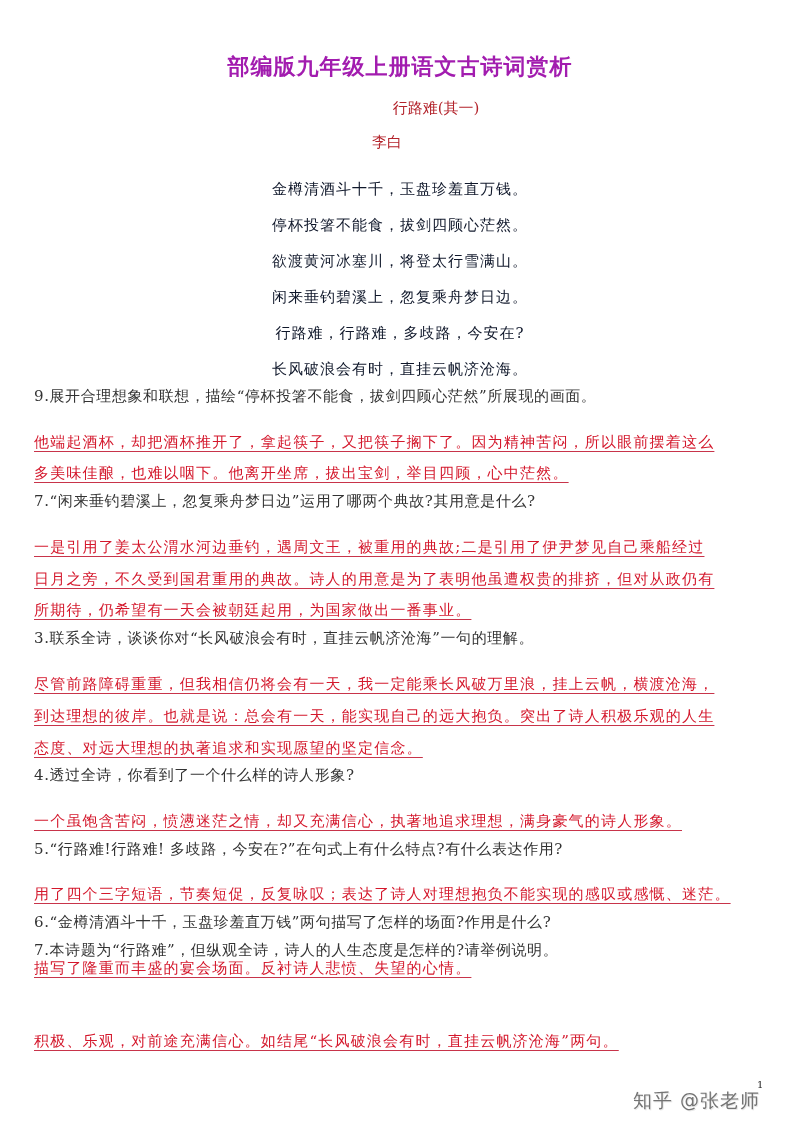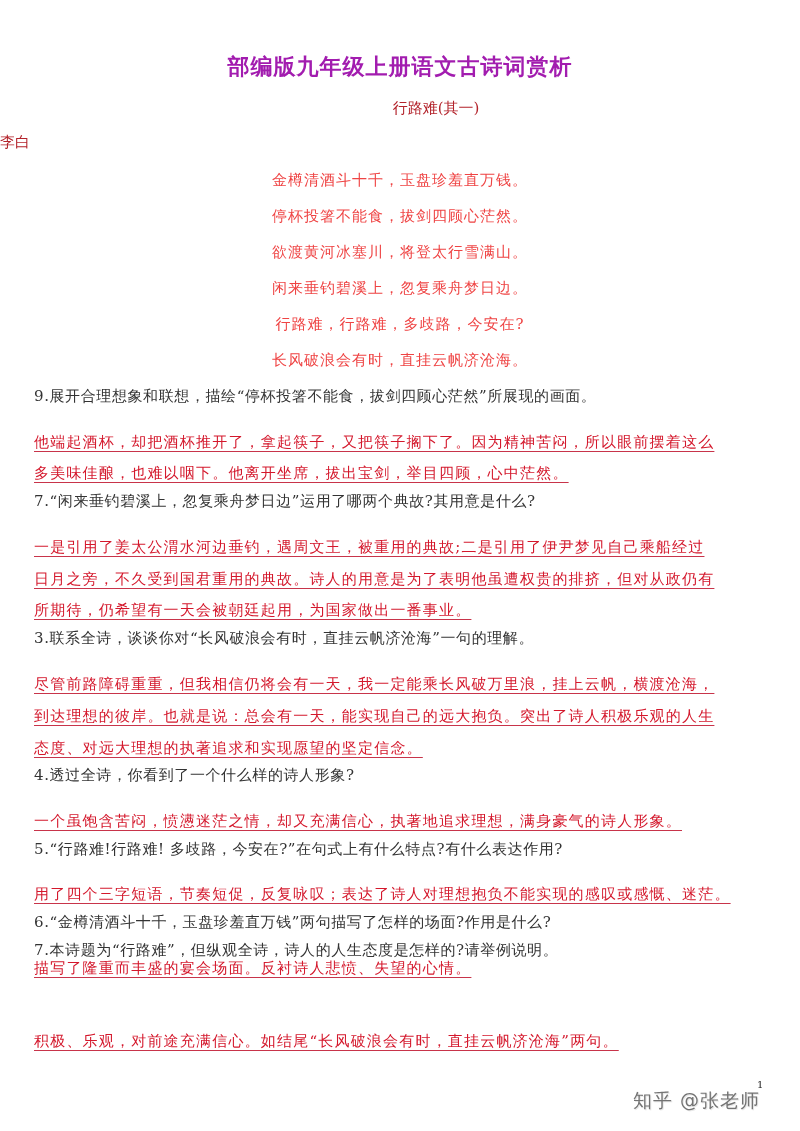--- a/index.html
+++ b/index.html
@@ -12,25 +12,25 @@
     position: absolute; left: 0; width: 800px; top: 52px;
     text-align: center; font-size: 22px; font-weight: bold; color: #a21caf;
     letter-spacing: 1px;
   }
   .subtitle {
     position: absolute; left: 0; width: 800px; top: 99px;
     text-align: center; font-size: 15px; color: #b3232b; padding-left: 36px;
   }
   .author {
     position: absolute; left: 0; width: 774px; top: 133px;
-    text-align: left; font-size: 15px; color: #b3232b;
+    text-align: center; font-size: 15px; color: #b3232b;
   }
   .poem-line {
     position: absolute; left: 0; width: 800px;
-    text-align: center; font-size: 15px; color: #ef4444; letter-spacing: 1px;
+    text-align: center; font-size: 15px; color: #0f172a; letter-spacing: 1px; margin-top: 9px;
   }
   .q {
     position: absolute; left: 34px; width: 740px;
     font-size: 15px; color: #333333; letter-spacing: 0.6px; white-space: nowrap;
   }
   .a {
     position: absolute; left: 34px; width: 740px;
     font-size: 15px; color: #d4182c; letter-spacing: 1.2px; white-space: nowrap;
     text-decoration: underline; text-decoration-color: #c8344a; text-underline-offset: 4px; margin-top: 8px;
   }

